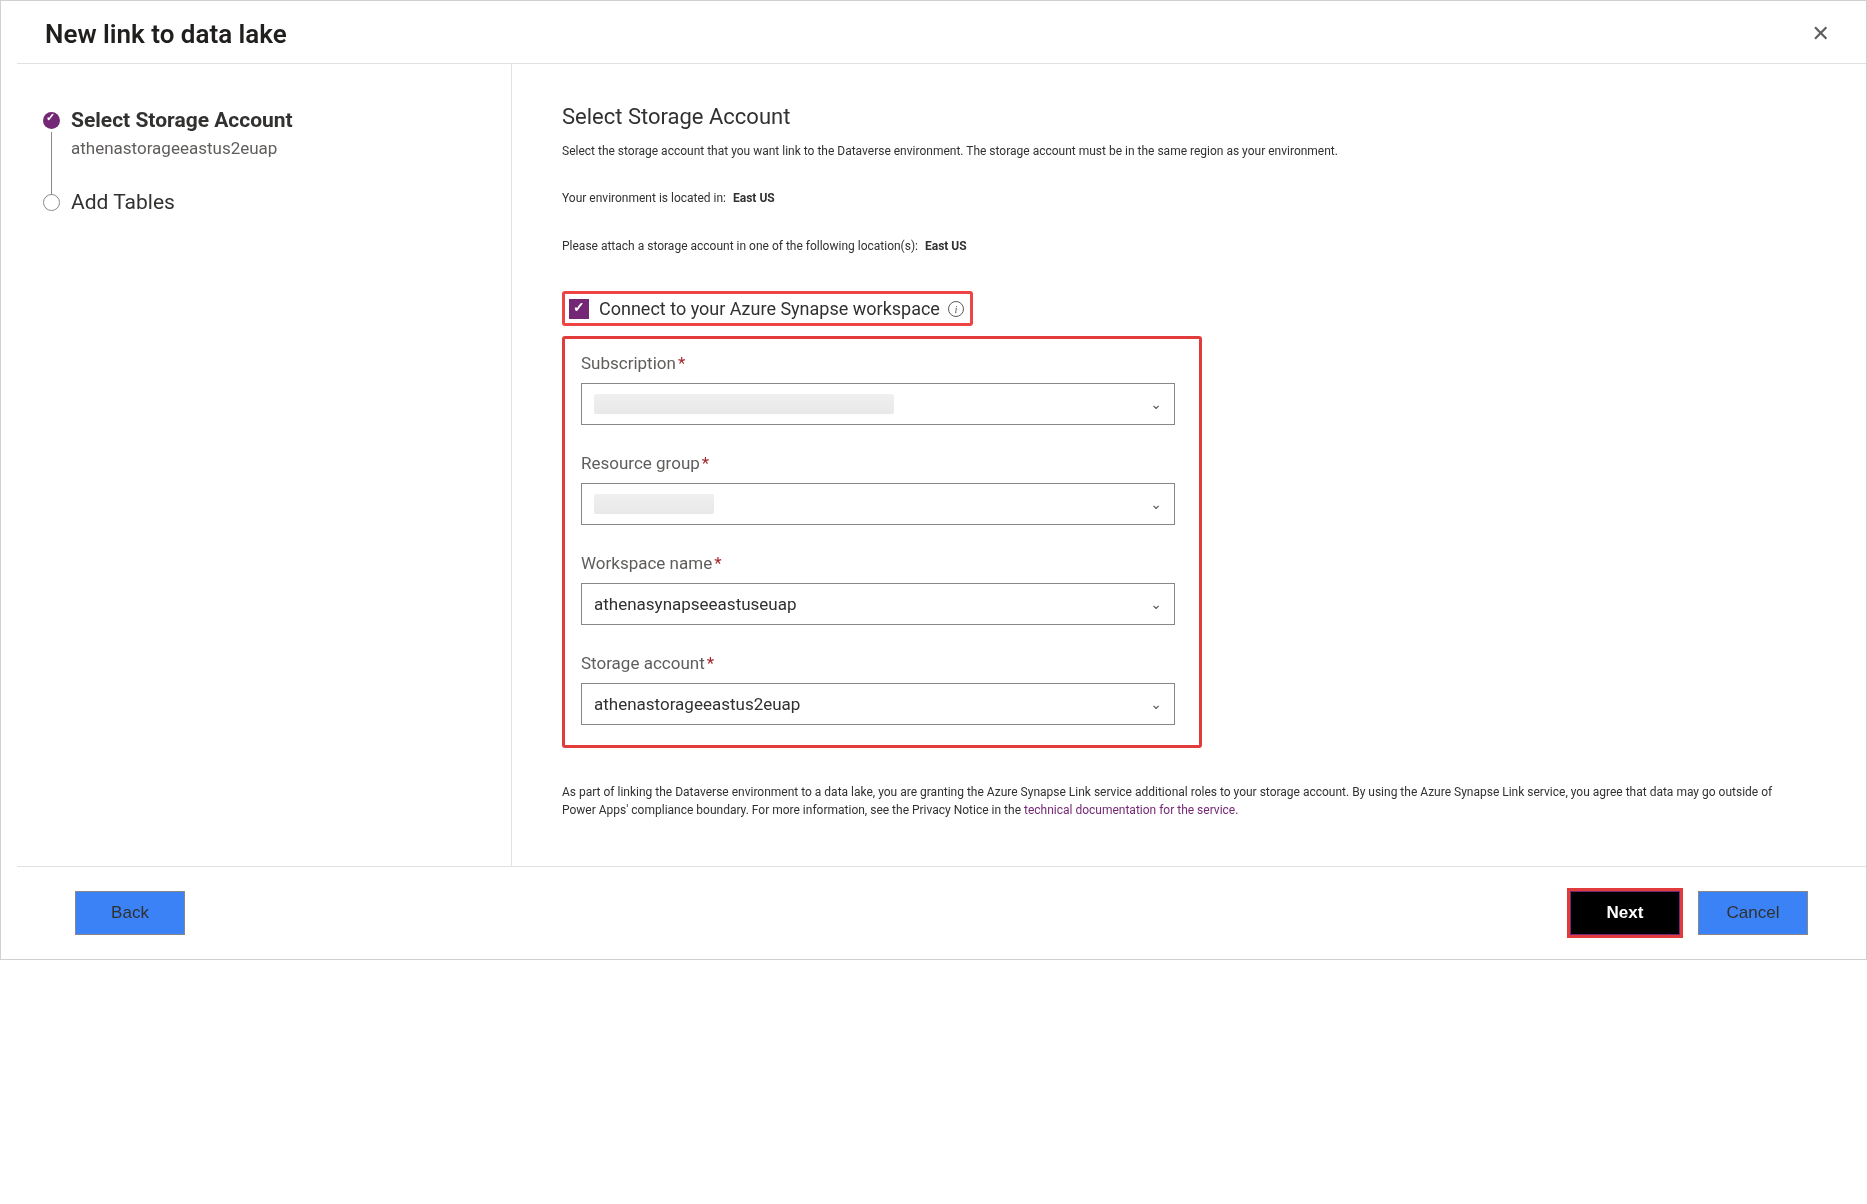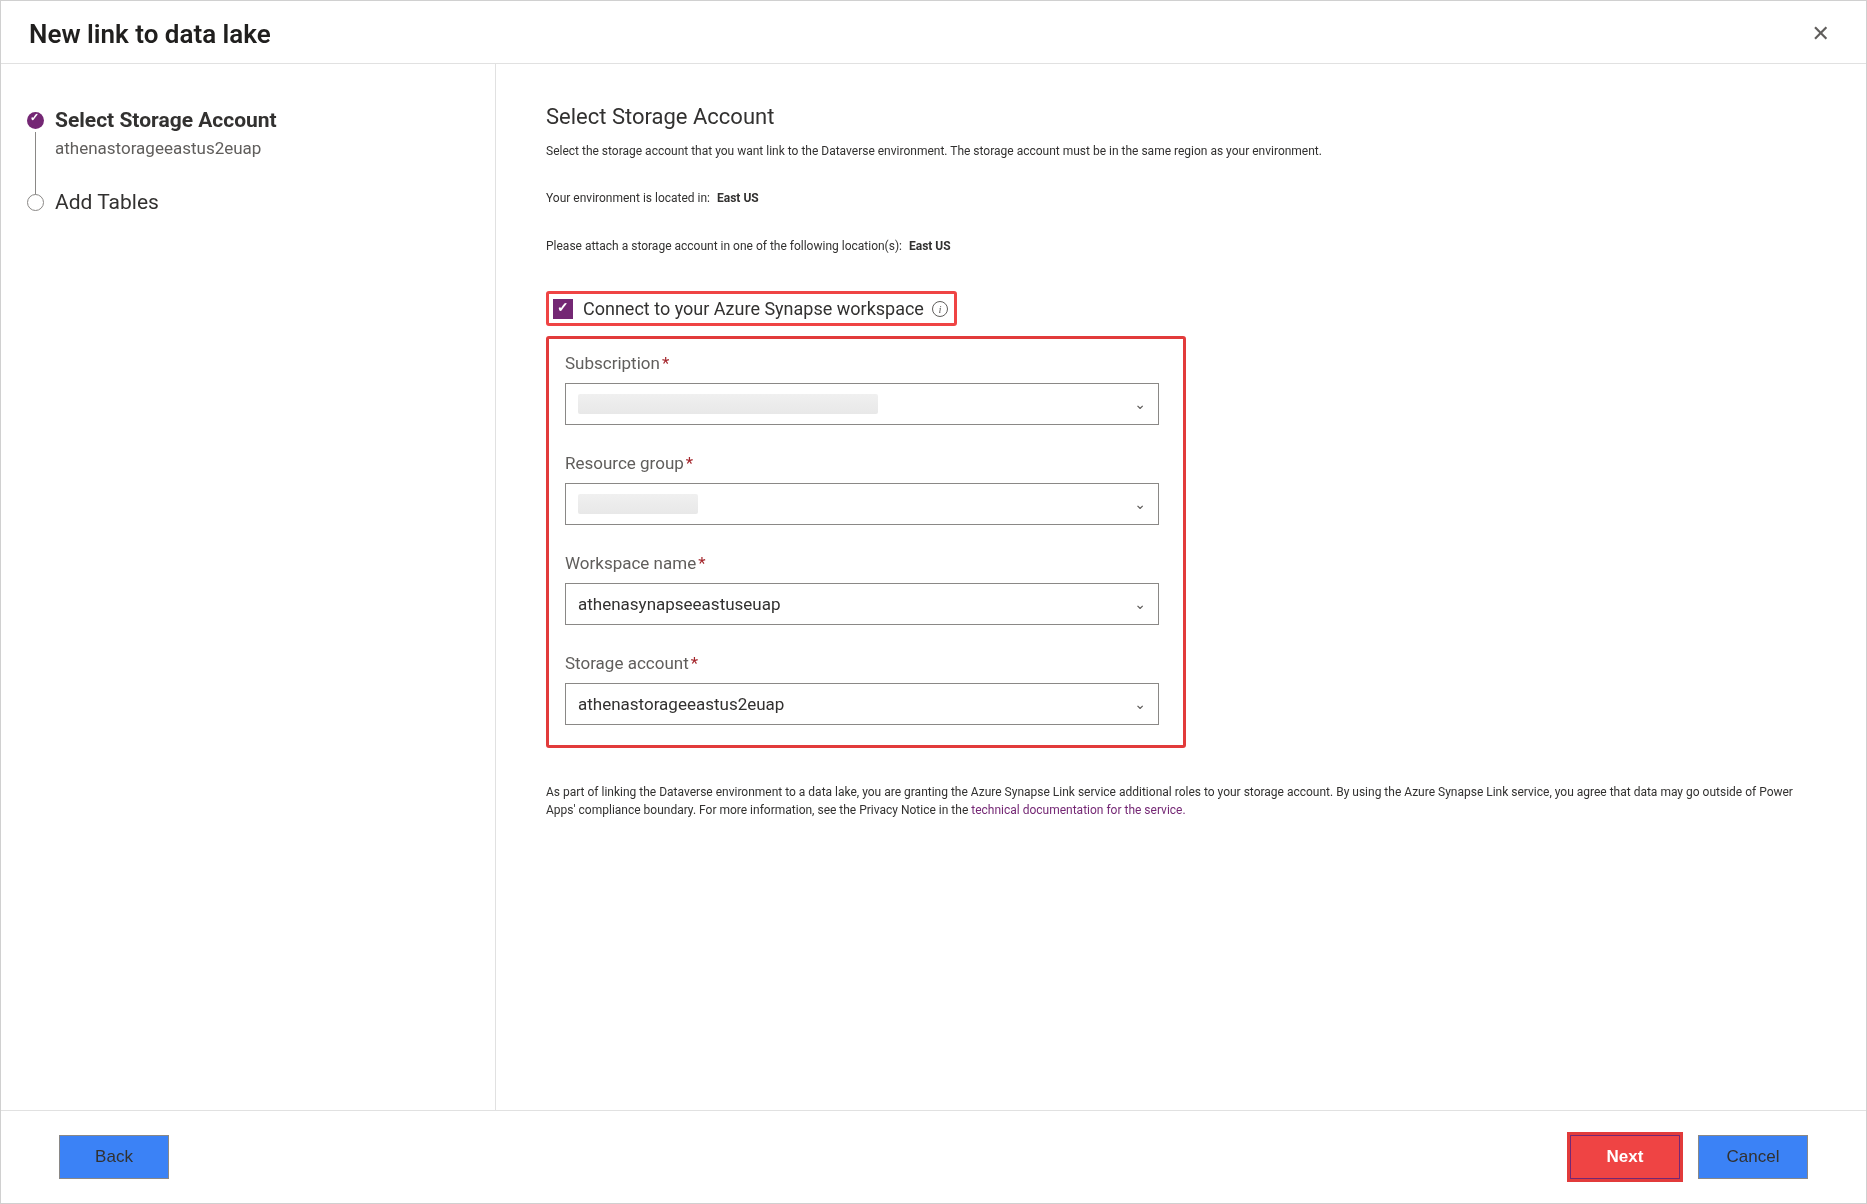--- a/index.html
+++ b/index.html
@@ -4,25 +4,26 @@
 <style>
   * { box-sizing: border-box; margin: 0; padding: 0; }
   body {
     font-family: "Segoe UI", -apple-system, BlinkMacSystemFont, Roboto, sans-serif;
     background: #fff;
     color: #323130;
     font-size: 14px;
   }
   .dialog {
     width: 1867px;
-    height: 1204px;
+    height: 960px;
     border: 1px solid #d0d0d0;
     display: flex;
     flex-direction: column;
     position: relative;
+    padding-left: 16px;
   }
   .header {
     display: flex;
     align-items: center;
     justify-content: space-between;
     padding: 18px 28px 14px 28px;
     border-bottom: 1px solid #e1e1e1;
   }
   .header h1 {
     font-size: 26px;
@@ -217,21 +218,21 @@
     background: #3b82f6;
     font-size: 17px;
     color: #323130;
     cursor: pointer;
     display: inline-flex;
     align-items: center;
     justify-content: center;
     padding: 0 20px;
   }
   .btn.primary {
-    background: #ef4444;
+    background: #000000;
     border: 1px solid #742774;
     color: #fff;
     font-weight: 600;
     margin-left: 44px;
   }
   .btn.primary.highlight {
     outline: 3px solid #e23b3b;
     outline-offset: 0;
   }
 </style>

